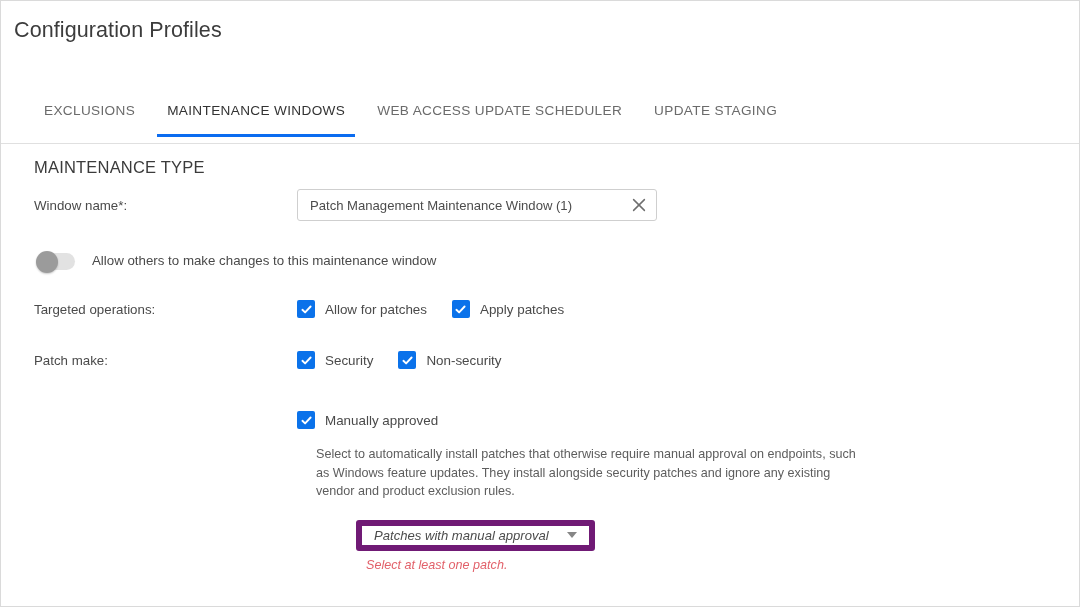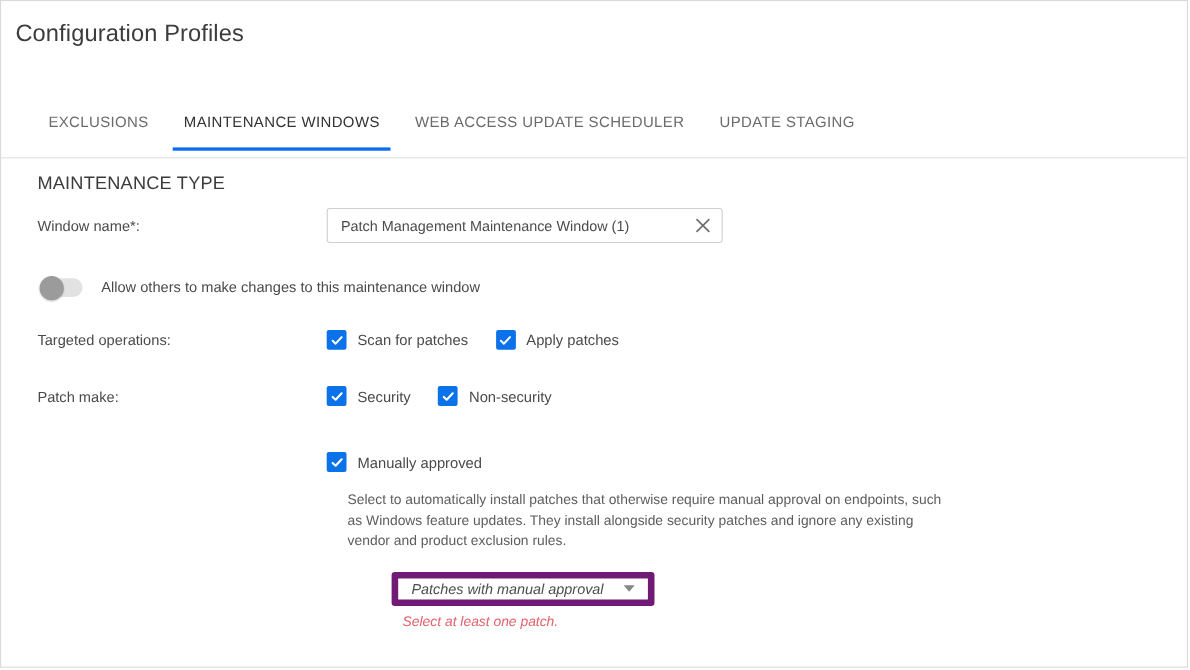--- a/index.html
+++ b/index.html
@@ -302,21 +302,21 @@
 
     <div class="row row-ops">
       <div class="label-col">Targeted operations:</div>
       <div class="checks">
         <label class="cbwrap">
           <span class="cb">
             <svg width="13" height="13" viewBox="0 0 13 13" aria-hidden="true">
               <path d="M2.4 6.8 L5.1 9.4 L10.6 3.5" fill="none" stroke="#ffffff" stroke-width="1.9" stroke-linecap="round" stroke-linejoin="round"></path>
             </svg>
           </span>
-          <span class="cb-label">Scan for patches</span>
+          <span class="cb-label">Allow for patches</span>
         </label>
         <label class="cbwrap">
           <span class="cb">
             <svg width="13" height="13" viewBox="0 0 13 13" aria-hidden="true">
               <path d="M2.4 6.8 L5.1 9.4 L10.6 3.5" fill="none" stroke="#ffffff" stroke-width="1.9" stroke-linecap="round" stroke-linejoin="round"></path>
             </svg>
           </span>
           <span class="cb-label">Apply patches</span>
         </label>
       </div>

